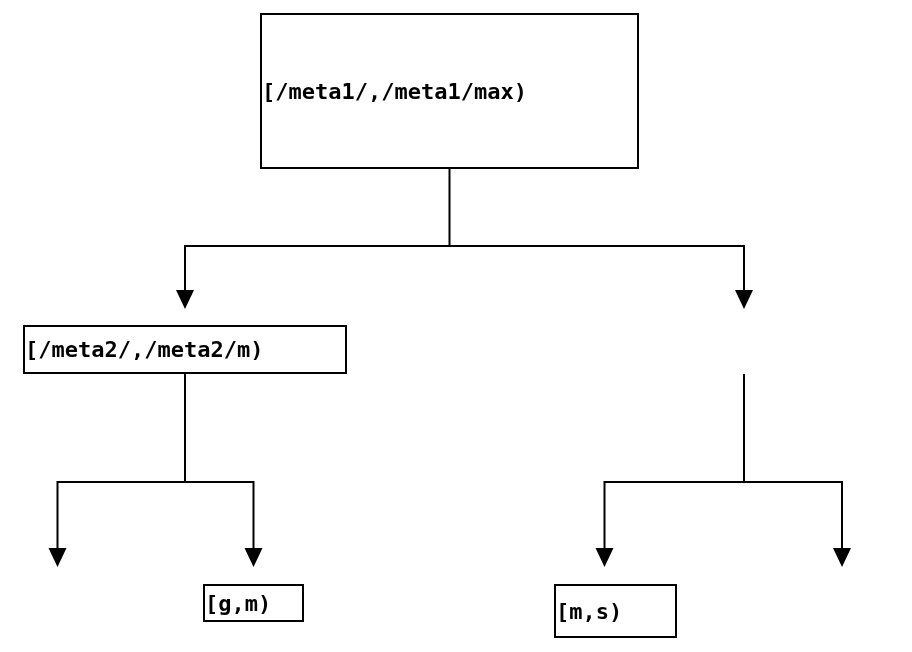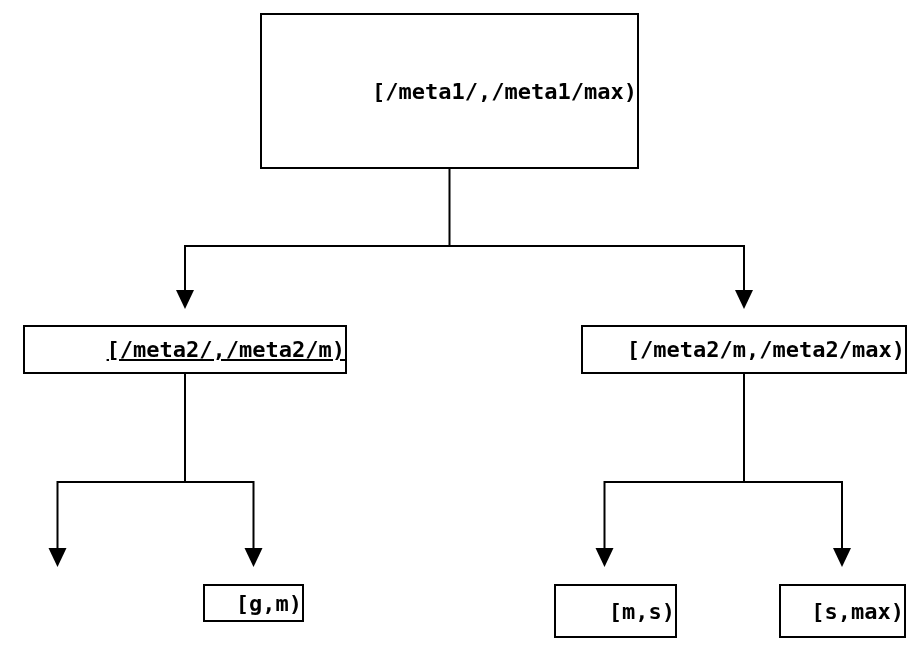--- a/index.html
+++ b/index.html
@@ -34,28 +34,28 @@
   .edges-layer polygon {
     fill: var(--line);
     stroke: none;
   }
   .node {
     position: absolute;
     border: 2px solid var(--border);
     background: var(--bg);
     display: flex;
     align-items: center;
-    justify-content: flex-end;
+    justify-content: flex-start;
     color: var(--text);
     font-size: 22px;
     font-weight: bold;
     white-space: nowrap;
   }
   .node-root      { left: 260px; top: 13px;  width: 379px; height: 156px; }
-  .node-mid-left  { left: 23px;  top: 325px; width: 324px; height: 49px; text-decoration: underline; }
+  .node-mid-left  { left: 23px;  top: 325px; width: 324px; height: 49px; }
   .node-mid-right { left: 581px; top: 325px; width: 326px; height: 49px; }
   .node-leaf-ag   { left: 7px;   top: 584px; width: 101px; height: 54px; }
   .node-leaf-gm   { left: 203px; top: 584px; width: 101px; height: 38px; }
   .node-leaf-ms   { left: 554px; top: 584px; width: 123px; height: 54px; }
   .node-leaf-smax { left: 779px; top: 584px; width: 127px; height: 54px; }
 </style>
 </head>
 <body>
 
 <div class="canvas">
@@ -82,30 +82,24 @@
   </svg>
 
   <div class="node node-root">
     <span>[/meta1/,/meta1/max)</span>
   </div>
 
   <div class="node node-mid-left">
     <span>[/meta2/,/meta2/m)</span>
   </div>
 
-  <div class="node node-mid-right">
-    <span>[/meta2/m,/meta2/max)</span>
-  </div>
 
 
   <div class="node node-leaf-gm">
     <span>[g,m)</span>
   </div>
 
   <div class="node node-leaf-ms">
     <span>[m,s)</span>
   </div>
 
-  <div class="node node-leaf-smax">
-    <span>[s,max)</span>
-  </div>
 
 </div>
 
 </body></html>

